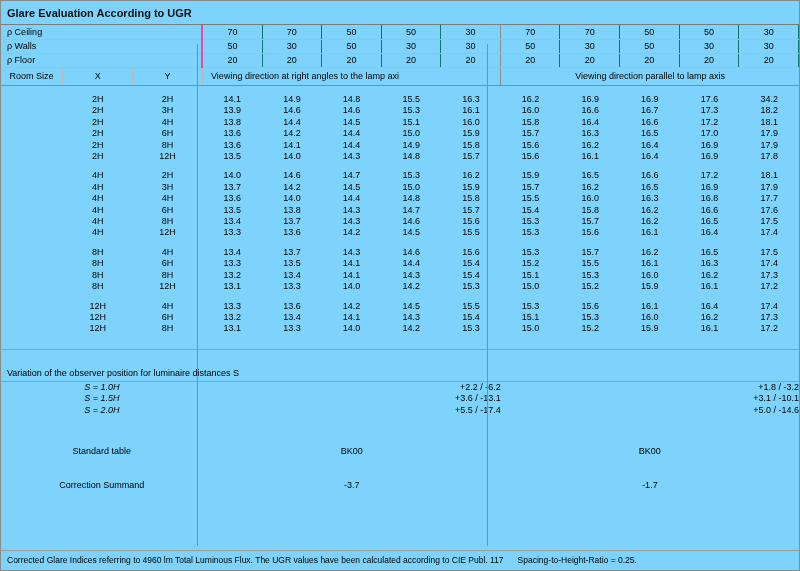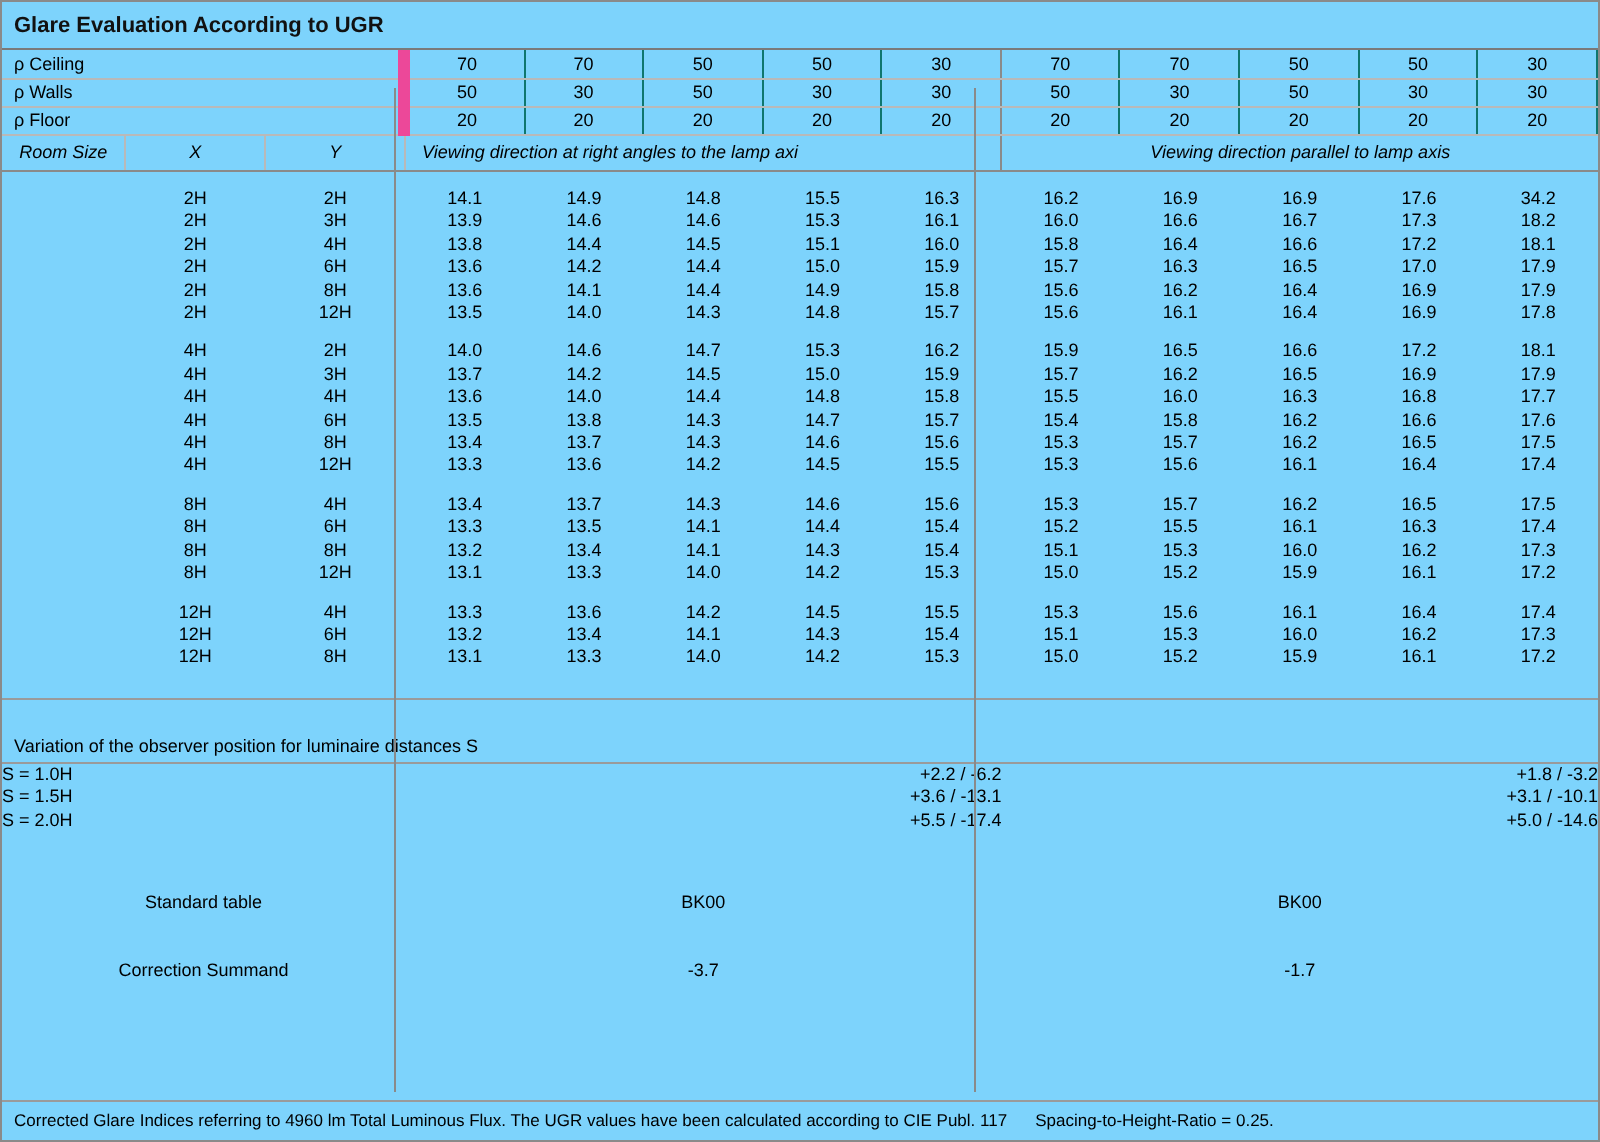--- a/index.html
+++ b/index.html
@@ -40,33 +40,32 @@
   }
 
   
   .refl td {
     height: 14px;
     border-bottom: 1px solid #b9b9b9;
   }
   .refl td.lbl {
     padding-left: 6px;
     text-align: left;
-    border-right: 6px solid #ec4899;
+    border-right: 2px solid #ec4899;
   }
   .refl td.val {
     text-align: center;
     border-right: 1px solid #0f766e;
   }
   .refl td.val.vsep { border-right: 1px solid #8a8a8a; }
 
   
   .bandrow td {
     height: 18px;
     border-bottom: 1px solid #8a8a8a;
-    font-style: italic;
   }
   .bandrow td.left {
     border-right: 1px solid #b9b9b9;
   }
   .bandrow td.dirtext {
     text-align: left;
     padding-left: 8px;
     border-right: 1px solid #8a8a8a;
   }
   .roomsize {
@@ -87,21 +86,21 @@
   .varblock {
     padding: 4px 0 3px 6px;
     font-size: 9px;
     margin-top: 14px;
   }
   .varrows td {
     height: 11.5px;
     line-height: 11.5px;
     font-size: 9px;
   }
-  .varrows td.slbl { text-align: left; }
+  .varrows td.slbl { text-align: center; font-style: italic; }
   .varrows td.vala { text-align: right; }
 
   .tailrow td {
     height: 34px;
     font-size: 9px;
   }
   .tailrow td.lbl2 { text-align: center; }
   .tailrow td.v2 { text-align: center; }
 
   .footer {

